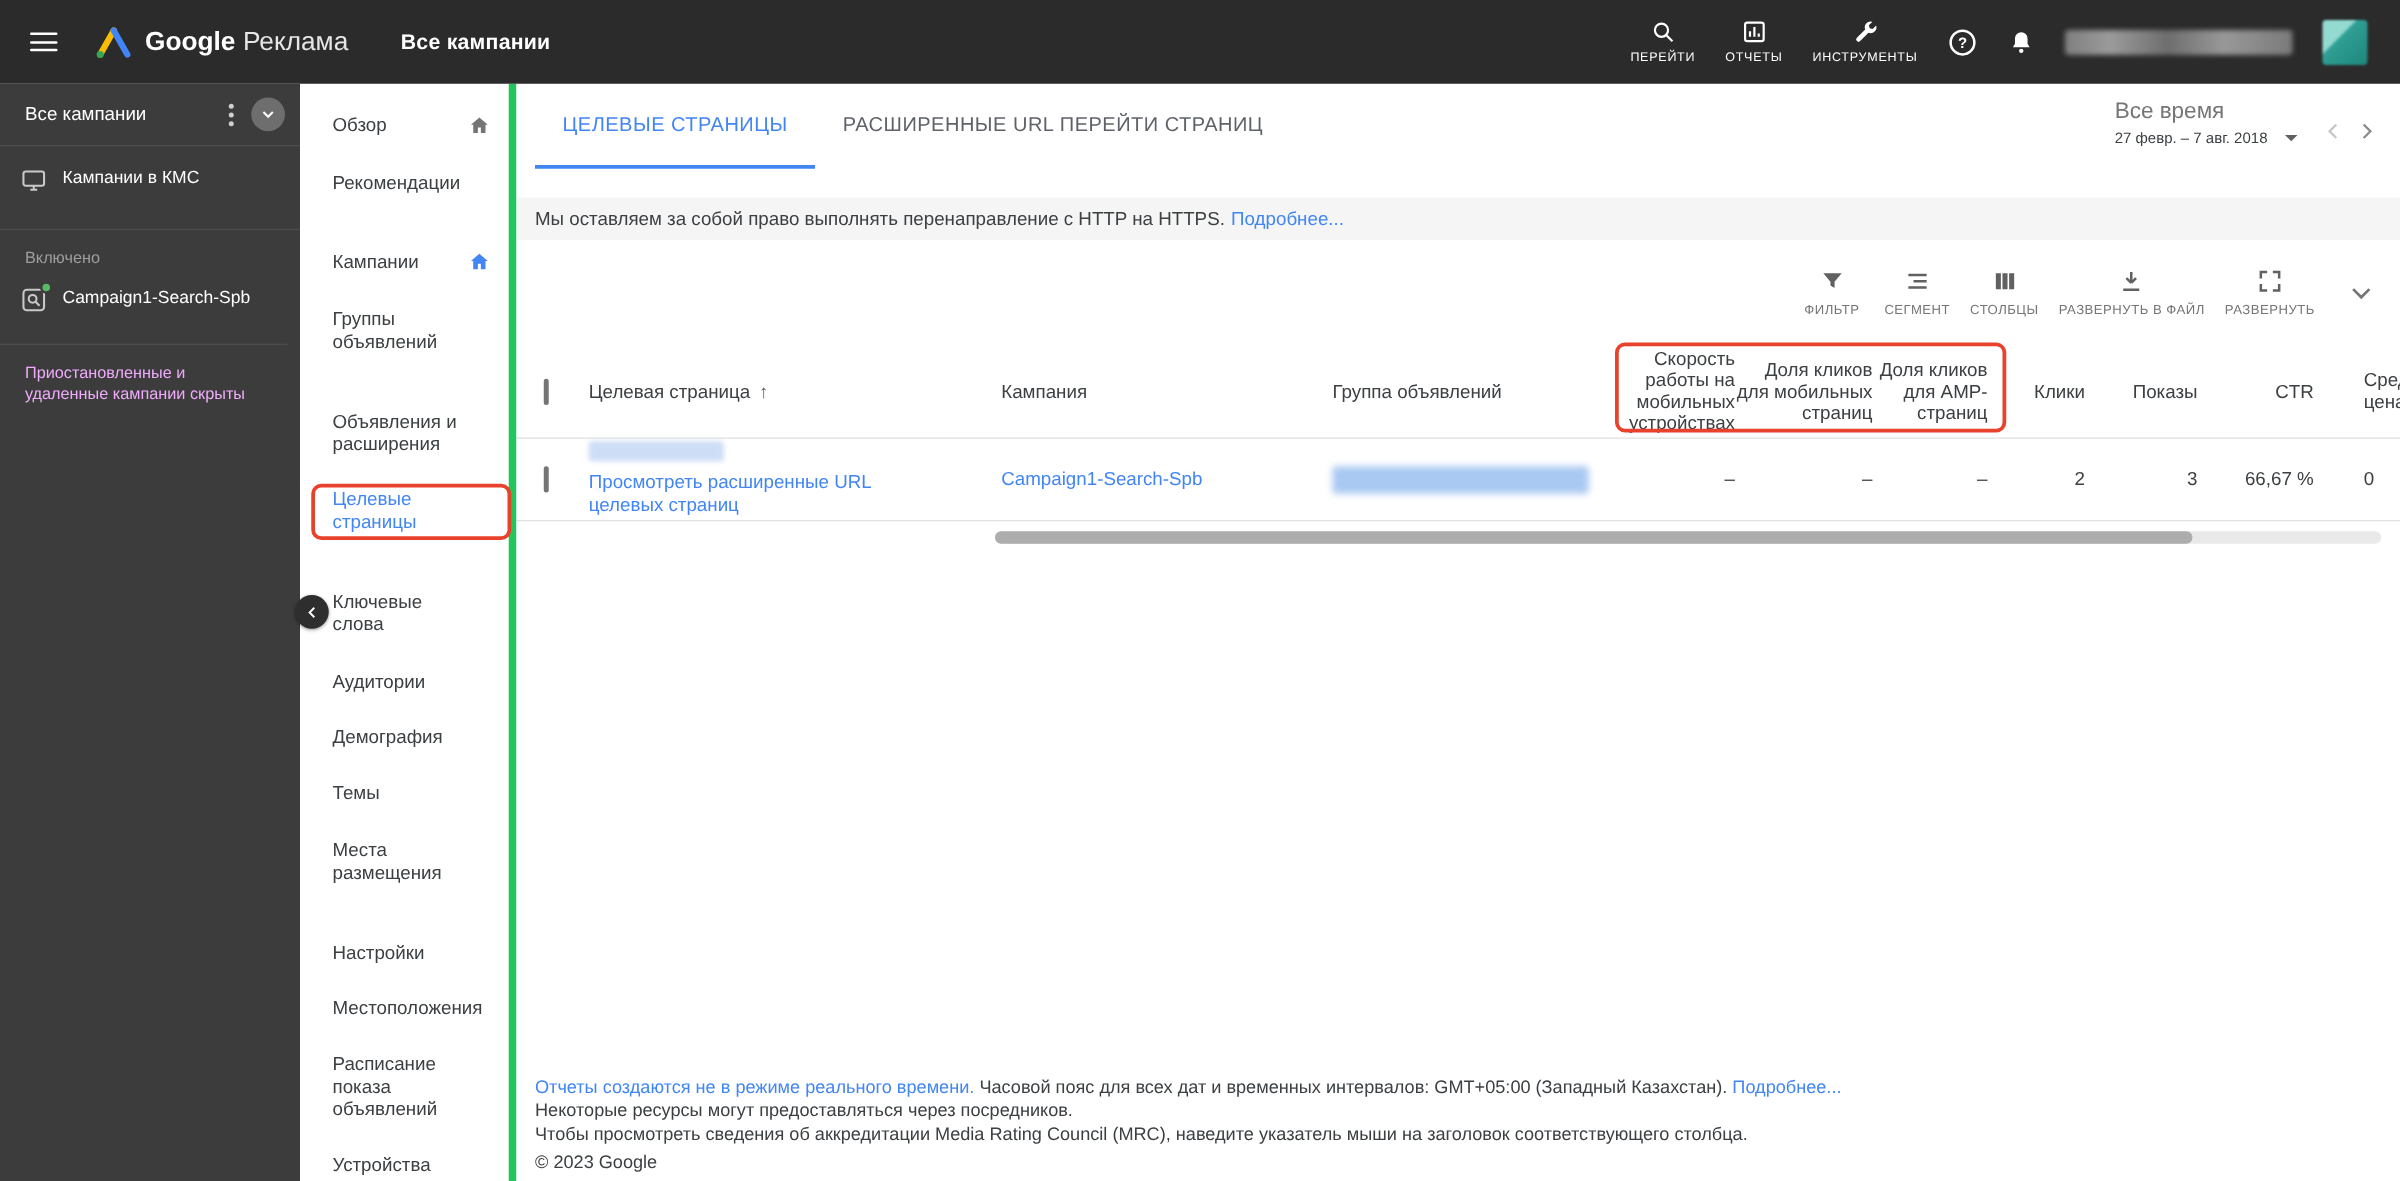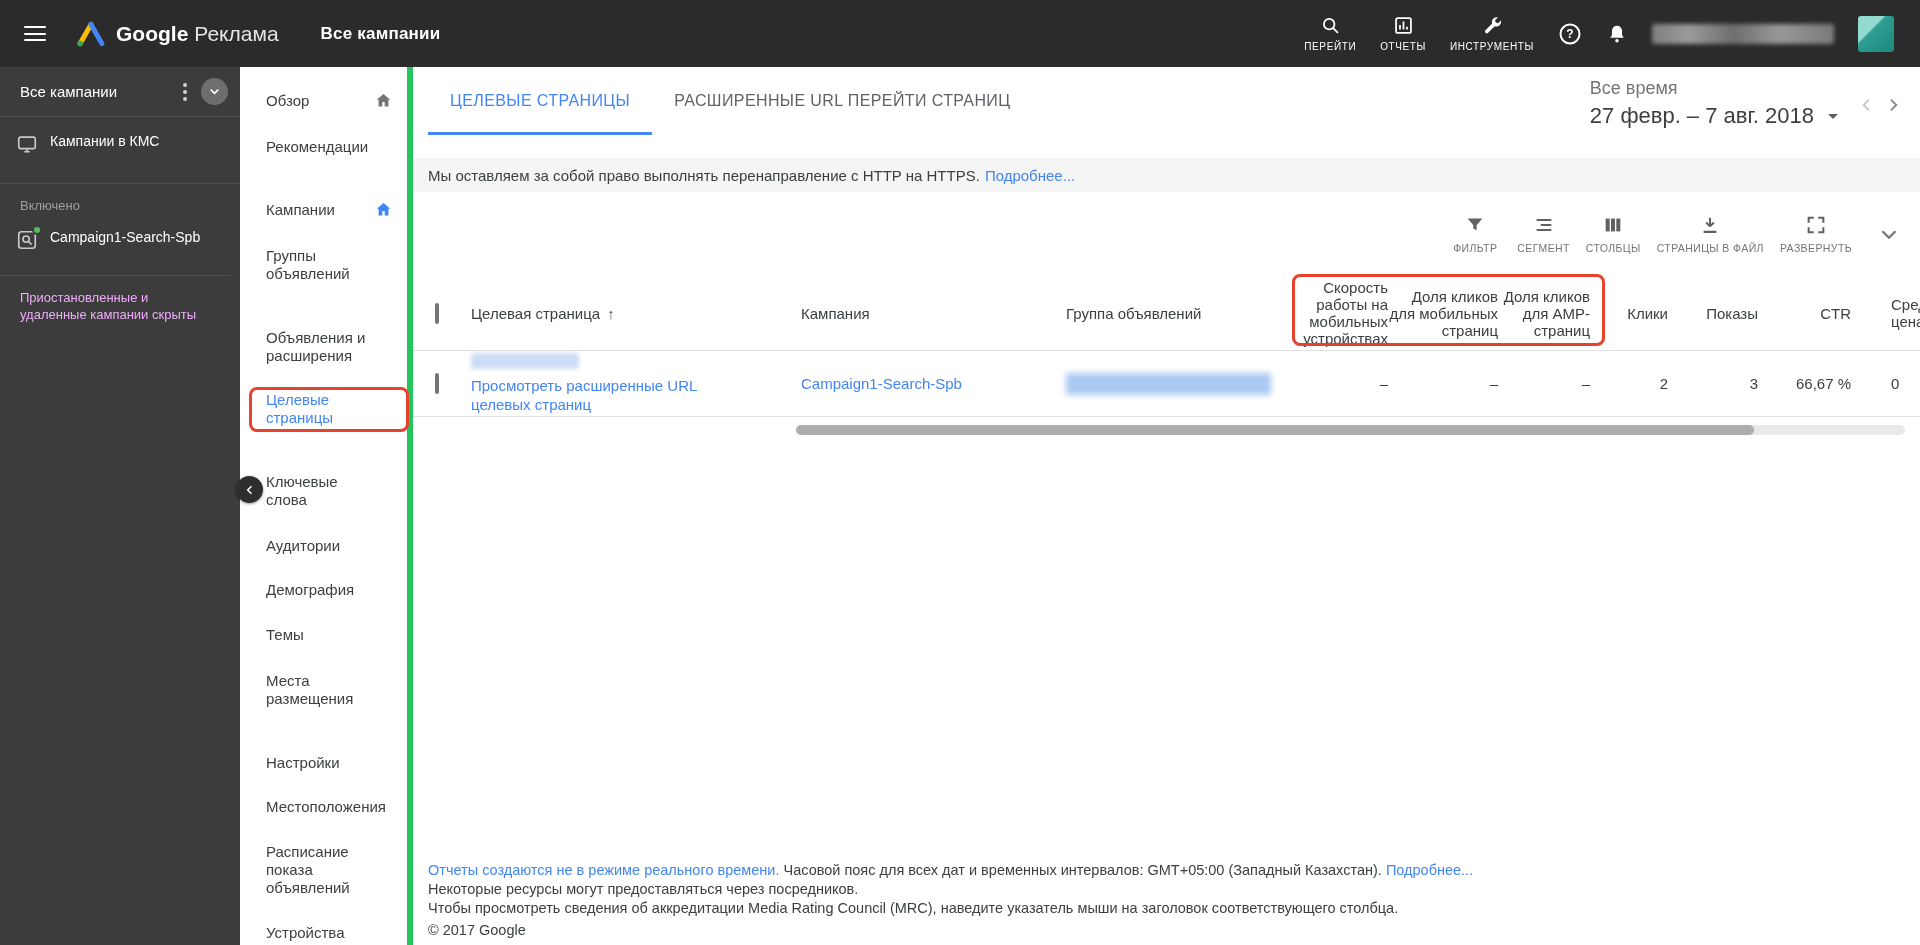--- a/index.html
+++ b/index.html
@@ -69,21 +69,21 @@
 
   
   .main{position:absolute;left:413px;top:67px;right:0;bottom:0;background:#fff;overflow:hidden}
   .tabbar{height:68px;display:flex;padding-left:15px;position:relative}
   .tab{display:flex;align-items:center;padding:0 22px;font-size:16px;letter-spacing:.4px;color:#5f6368;cursor:pointer;position:relative;white-space:nowrap}
   .tab.active{color:#4285f4}
   .tab.active::after{content:"";position:absolute;left:0;right:0;bottom:0;height:3px;background:#4285f4}
   .daterange{position:absolute;right:16px;top:11px;display:flex;align-items:flex-start;gap:10px}
   .dr-text{display:flex;flex-direction:column;gap:4px;cursor:pointer}
   .dr-preset{font-size:18px;color:#757575}
-  .dr-value{font-size:22px;color:#3c4043;display:flex;align-items:center}
+  .dr-value{font-size:12px;color:#3c4043;display:flex;align-items:center}
   .caret{width:0;height:0;border-left:5px solid transparent;border-right:5px solid transparent;border-top:5px solid #616161;margin-left:14px}
   .dr-nav{display:flex;align-items:center;gap:4px;margin-top:16px;margin-left:8px}
   .dr-chev{cursor:pointer;padding:1px}
   .dr-chev.prev{color:#c6c6c6}
   .dr-chev.next{color:#8a8a8a}
   .notice{margin-top:23px;height:34px;background:#f5f5f5;display:flex;align-items:center;padding:0 15px;font-size:15px;gap:5px}
   .notice a{color:#4285f4;cursor:pointer}
   .toolbar{height:84px;display:flex;justify-content:flex-end;align-items:center;gap:16px;padding-right:18px}
   .tool{display:flex;flex-direction:column;align-items:center;gap:6px;color:#616161;cursor:pointer;min-width:52px}
   .tool .lbl{font-size:10.5px;color:#757575;letter-spacing:.4px;white-space:nowrap}
@@ -326,21 +326,21 @@
           </svg>
       </span>
       <span class="lbl">СТОЛБЦЫ</span>
     </div>
     <div class="tool">
       <span>
         <svg width="22" height="22" viewBox="0 0 24 24" fill="none" stroke="currentColor" stroke-width="2.2">
             <path d="M12 4v9.5M12 13.5l-4.2-4.2M12 13.5l4.2-4.2M5 19.5h14"></path>
           </svg>
       </span>
-      <span class="lbl">СТРАНИЦЫ В ФАЙЛ</span>
+      <span class="lbl">РАЗВЕРНУТЬ В ФАЙЛ</span>
     </div>
     <div class="tool">
       <span>
         <svg width="22" height="22" viewBox="0 0 24 24" fill="none" stroke="currentColor" stroke-width="2.2">
             <path d="M4 9.5V4h5.5M14.5 4H20v5.5M20 14.5V20h-5.5M9.5 20H4v-5.5"></path>
           </svg>
       </span>
       <span class="lbl">РАЗВЕРНУТЬ</span>
     </div>
     <span class="tb-collapse">
@@ -396,18 +396,18 @@
   </div>
 
   <div class="tfoot">
     <div>
       <a>Отчеты создаются не в режиме реального времени.</a>
       <span>Часовой пояс для всех дат и временных интервалов: GMT+05:00 (Западный Казахстан).</span>
       <a>Подробнее...</a>
     </div>
     <div>Некоторые ресурсы могут предоставляться через посредников.</div>
     <div>Чтобы просмотреть сведения об аккредитации Media Rating Council (MRC), наведите указатель мыши на заголовок соответствующего столбца.</div>
-    <div class="copy">© 2017 Google</div>
+    <div class="copy">© 2023 Google</div>
   </div>
 </main>
 
 <div class="anno" id="anno-nav" style="border-color: rgb(232, 65, 44);"></div>
 <div class="anno" id="anno-cols" style="border-color: rgb(232, 65, 44);"></div>
 
 </body></html>

